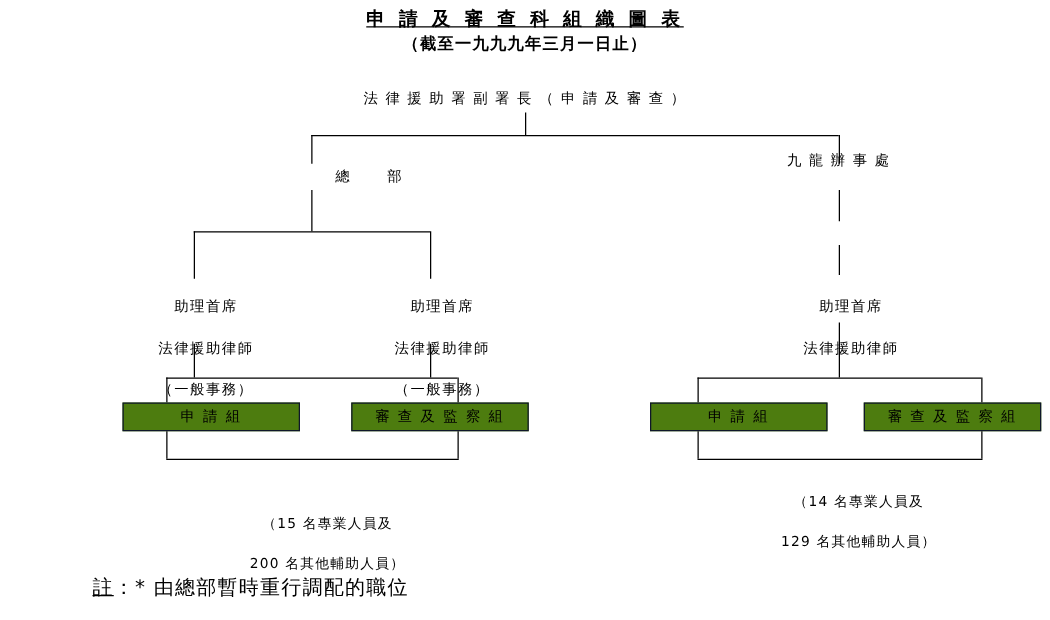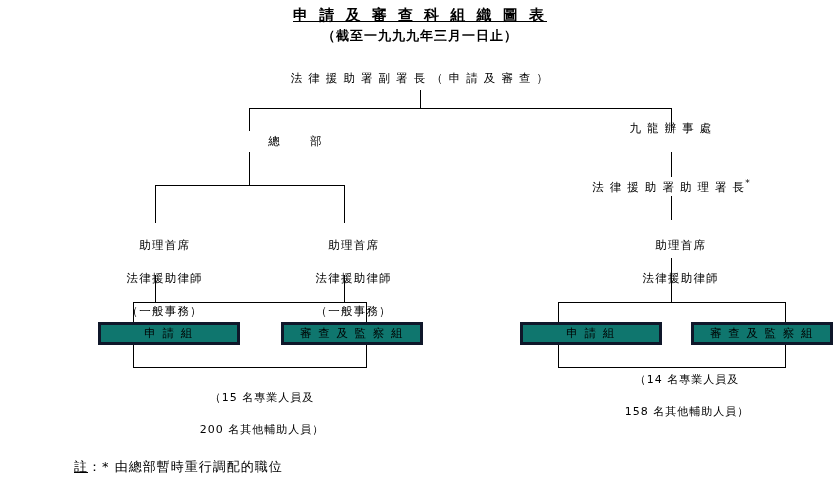--- a/index.html
+++ b/index.html
@@ -44,30 +44,30 @@
   }
   .node-wide {
     font-size: 11.5px;
     letter-spacing: 2.4px;
   }
   .small {
     font-size: 11px;
     letter-spacing: 1px;
   }
   .note {
-    font-size: 13px;
+    font-size: 16px;
     letter-spacing: 1px;
     padding-left: 48px;
   }
   .note u { text-decoration: underline; }
 
   .box {
     position: absolute;
-    border: 3px solid #0f172a;
-    background: #0f766e;
+    border: 1px solid #0f172a;
+    background: #4d7c0f;
     box-sizing: border-box;
     display: flex;
     align-items: center;
     justify-content: center;
     font-size: 11.5px;
     letter-spacing: 1.5px;
   }
 
   
   .vline {
@@ -125,48 +125,47 @@
   <div class="vline" style="left:133px; top:302px; height:20px;"></div>
   <div class="vline" style="left:366px; top:302px; height:20px;"></div>
 
   <div class="box" style="left:98px; top:322px; width:142px; height:23px;">申 請 組</div>
   <div class="box" style="left:281px; top:322px; width:142px; height:23px;">審 查 及 監 察 組</div>
 
   <div class="vline" style="left:133px; top:345px; height:22px;"></div>
   <div class="vline" style="left:366px; top:345px; height:22px;"></div>
   <div class="hline" style="left:133px; top:367px; width:234px;"></div>
 
-  <div class="txt small center" style="left:253px; top:374px;">
+  <div class="txt small center" style="left:253px; top:395px;">
     <span>（15 名專業人員及</span><br>
     <span>200 名其他輔助人員）</span>
   </div>
 
   <div class="vline" style="left:671px; top:152px; height:25px;"></div>
 
-  <div class="txt node center" style="left:671px; top:177px;"><span>法 律 援 助 署 助 理 署 長</span><span class="sup">*</span></div>
 
   <div class="vline" style="left:671px; top:196px; height:24px;"></div>
 
   <div class="txt node center" style="left:671px; top:220px;">
     <span>助理首席</span><br>
     <span>法律援助律師</span>
   </div>
 
   <div class="vline" style="left:671px; top:258px; height:44px;"></div>
   <div class="hline" style="left:558px; top:302px; width:227px;"></div>
   <div class="vline" style="left:558px; top:302px; height:20px;"></div>
   <div class="vline" style="left:785px; top:302px; height:20px;"></div>
 
   <div class="box" style="left:520px; top:322px; width:142px; height:23px;">申 請 組</div>
   <div class="box" style="left:691px; top:322px; width:142px; height:23px;">審 查 及 監 察 組</div>
 
   <div class="vline" style="left:558px; top:345px; height:22px;"></div>
   <div class="vline" style="left:785px; top:345px; height:22px;"></div>
   <div class="hline" style="left:558px; top:367px; width:228px;"></div>
 
-  <div class="txt small center" style="left:678px; top:356px;">
+  <div class="txt small center" style="left:678px; top:378px;">
     <span>（14 名專業人員及</span><br>
-    <span>158 名其他輔助人員）</span>
+    <span>129 名其他輔助人員）</span>
   </div>
 
   <div class="txt note" style="left:26px; top:458px;"><u>註</u><span>：</span><span>*</span> <span>由總部暫時重行調配的職位</span></div>
 
 </div>
 
 </body></html>

